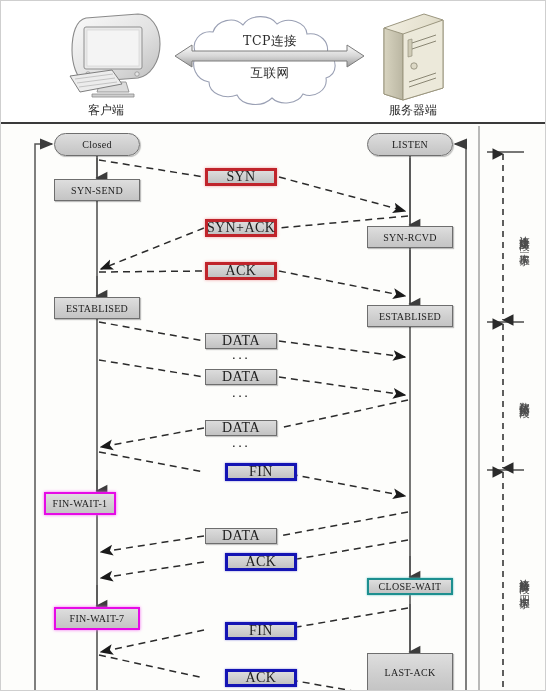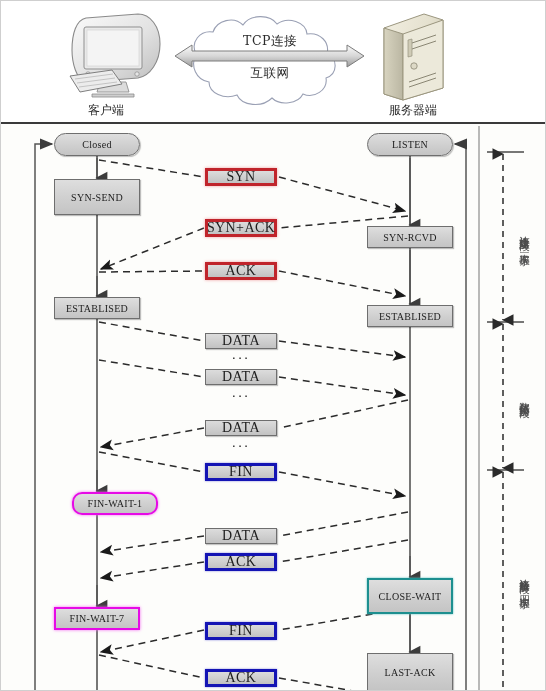--- a/index.html
+++ b/index.html
@@ -23,21 +23,21 @@
   .sbox.round{border-radius:12px;}
   .sbox.magenta{border:2.5px solid #e60ae6;box-shadow:0 0 3px #f36cf3;}
   .sbox.teal{border:2.5px solid #1d8f8f;box-shadow:0 0 2px #5cc3c3;}
 
   
   .mbox{position:absolute;box-sizing:border-box;display:flex;align-items:center;justify-content:center;
         background:linear-gradient(180deg,#dcdcdc 0%,#cdcdcd 60%,#c2c2c2 100%);
         border:1px solid #6e6e6e;font-size:14px;color:#1d1d1d;letter-spacing:.4px;white-space:nowrap;
         font-family:"Liberation Serif","DejaVu Serif",serif;box-shadow:1px 1px 1px rgba(0,0,0,.22);}
   .mbox.red{border:3px solid #c0242b;box-shadow:0 0 3px #f0a0a4;}
-  .mbox.blue{border:3px solid #1414b4;box-shadow:0 0 2px #8f8fe0;}
+  .mbox.blue{border:3px solid #1414b4;box-shadow:0 0 2px #8f8fe0;margin-left:20px;}
   .ellipsis{position:absolute;width:70px;text-align:center;font-size:13px;color:#222;letter-spacing:2px;
         font-family:"DejaVu Sans","Liberation Sans",sans-serif;line-height:6px;}
 
   
   .phase-text{position:absolute;width:16px;font-size:10.5px;color:#4a4a4a;line-height:12.5px;text-align:center;
         font-family:"DejaVu Sans","Liberation Sans",sans-serif;
         writing-mode:vertical-rl;text-orientation:upright;letter-spacing:1px;white-space:nowrap;}
 </style>
 </head>
 <body>
@@ -196,44 +196,44 @@
 
   <div class="cloud-text" style="left:170px;top:33px;">TCP连接</div>
   <div class="cloud-text" style="left:170px;top:65px;">互联网</div>
   <div class="endpoint-label" style="left:76px;top:102px;width:60px;">客户端</div>
   <div class="endpoint-label" style="left:383px;top:102px;width:60px;">服务器端</div>
 
   <div id="client-states">
       <div class="sbox round" style="left: 54px; top: 133px; width: 86px; height: 23px;">
         <span>Closed</span>
       </div>
-      <div class="sbox" style="left: 54px; top: 179px; width: 86px; height: 36px;">
+      <div class="sbox" style="left: 54px; top: 179px; width: 86px; height: 22px;">
         <span>SYN-SEND</span>
       </div>
       <div class="sbox" style="left: 54px; top: 297px; width: 86px; height: 22px;">
         <span>ESTABLISED</span>
       </div>
-      <div class="sbox magenta" style="left: 72px; top: 492px; width: 86px; height: 23px; border-radius: 10px;">
+      <div class="sbox magenta" style="left: 44px; top: 492px; width: 72px; height: 23px;">
         <span>FIN-WAIT-1</span>
       </div>
       <div class="sbox magenta" style="left: 54px; top: 607px; width: 86px; height: 23px;">
         <span>FIN-WAIT-7</span>
       </div>
     </div>
   <div id="server-states">
       <div class="sbox round" style="left: 367px; top: 133px; width: 86px; height: 23px; text-align: right;">
         <span>LISTEN</span>
       </div>
       <div class="sbox" style="left: 367px; top: 226px; width: 86px; height: 22px;">
         <span>SYN-RCVD</span>
       </div>
       <div class="sbox" style="left: 367px; top: 305px; width: 86px; height: 22px;">
         <span>ESTABLISED</span>
       </div>
-      <div class="sbox teal" style="left: 367px; top: 578px; width: 86px; height: 36px;">
+      <div class="sbox teal" style="left: 367px; top: 578px; width: 86px; height: 17px;">
         <span>CLOSE-WAIT</span>
       </div>
       <div class="sbox" style="left: 367px; top: 653px; width: 86px; height: 38px;">
         <span>LAST-ACK</span>
       </div>
     </div>
   <div id="messages">
       <div class="mbox red" style="left: 205px; top: 168px; width: 72px; height: 18px;">
         <span>SYN</span>
       </div>

